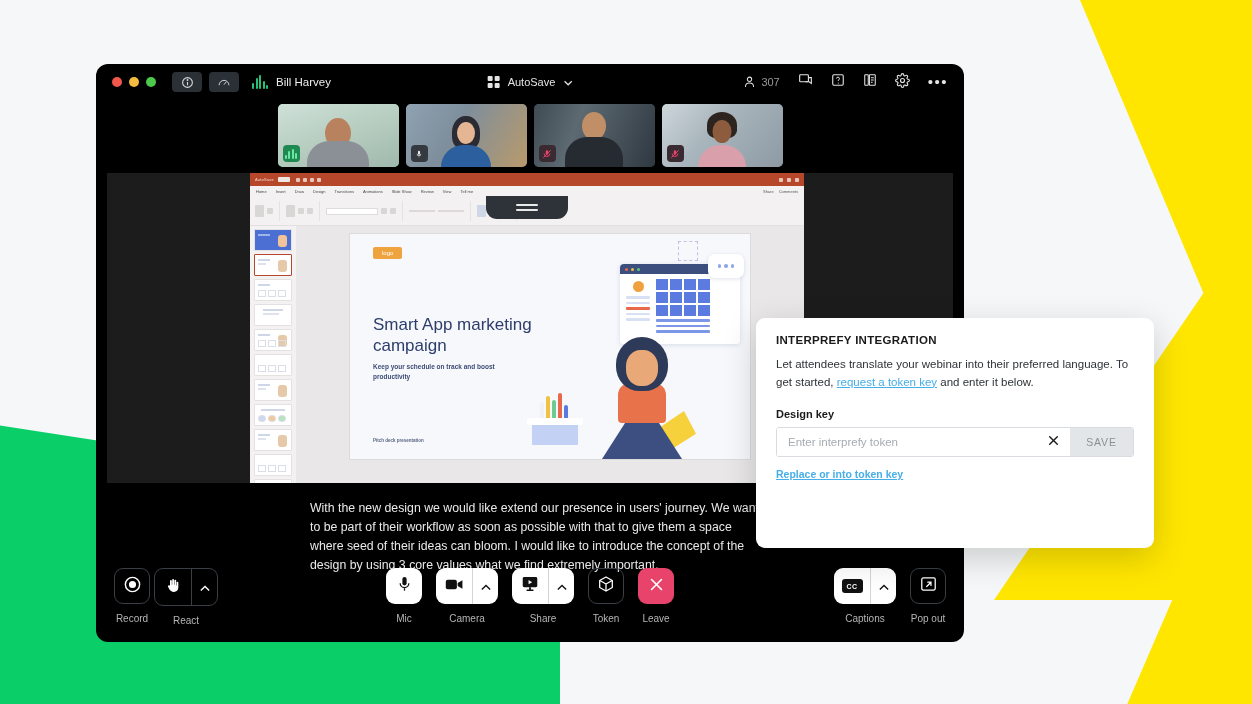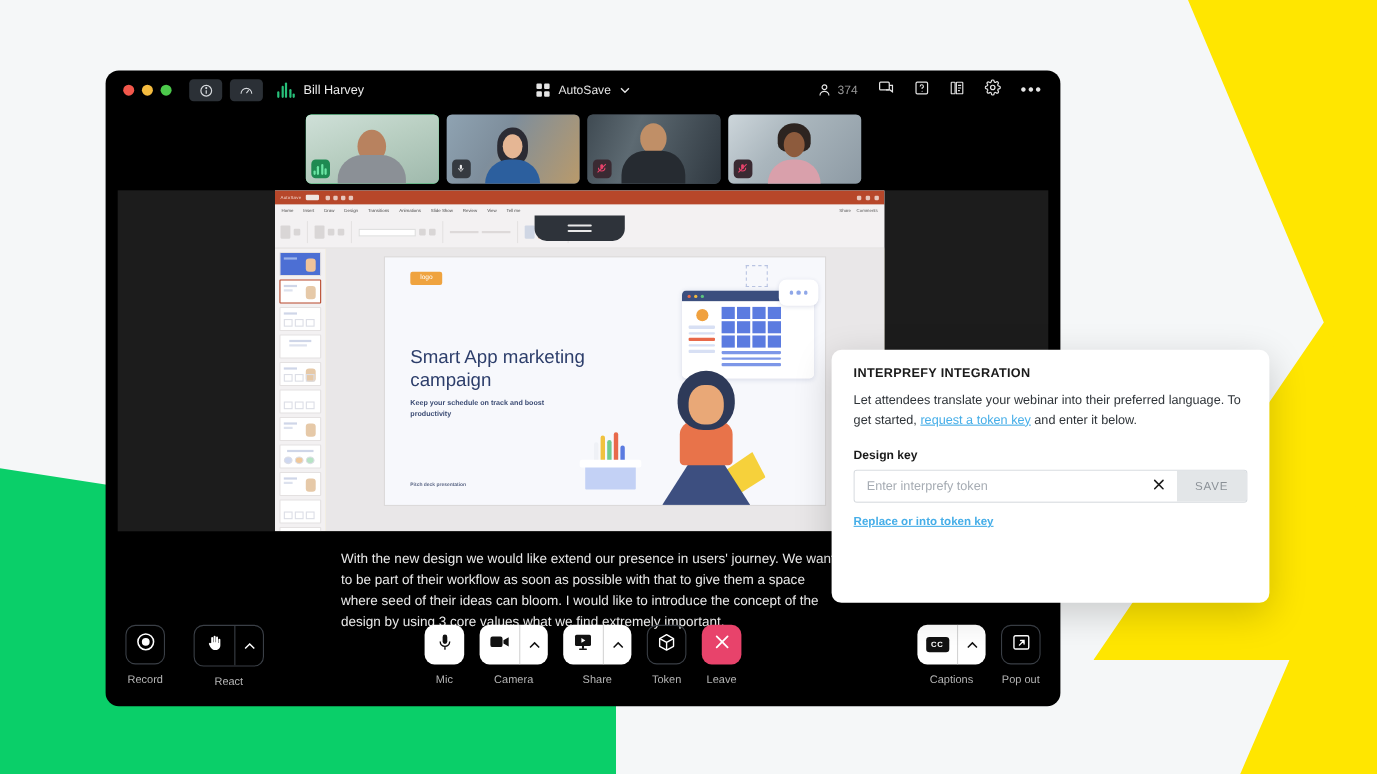--- a/index.html
+++ b/index.html
@@ -172,21 +172,21 @@
   .drag-pill {
     position: absolute; left: 50%; top: -1px; transform: translateX(-50%);
     width: 82px; height: 23px;
     background: #2E333A; border-radius: 0 0 11px 11px;
     display: flex; align-items: center; justify-content: center;
     z-index: 5;
   }
   .drag-pill i { display: block; width: 22px; height: 2px; background: #E9E9E9; border-radius: 1px; }
   .drag-pill .pill-inner { display: flex; flex-direction: column; gap: 3px; }
 
-  .ppt-body { display: flex; height: 257px; background: #fef9c3; }
+  .ppt-body { display: flex; height: 257px; background: #4c1d95; }
   .ppt-slides {
     width: 46px; background: #F3F1F2; padding: 3px 4px;
     display: flex; flex-direction: column; gap: 3px; overflow: hidden;
   }
   .sl-thumb {
     height: 22px; background: #fff; border: 1px solid #E4E1E1; border-radius: 1px;
     position: relative; overflow: hidden; flex: none;
   }
   .sl-thumb.sel { border: 1px solid #B7472A; }
   .sl-thumb.blue { background: #4C6FD4; }
@@ -297,21 +297,21 @@
     display: flex; background: #FFFFFF; border-radius: 9px; overflow: hidden;
   }
   .split.outline { background: transparent; border: 1px solid #3A3F46; }
   .split .seg {
     width: 36px; height: 36px; display: flex; align-items: center; justify-content: center;
     color: #111;
   }
   .split.outline .seg { color: #fff; }
   .split .seg.arrow { width: 26px; border-left: 1px solid #D4D4D4; }
   .split.outline .seg.arrow { border-left: 1px solid #3A3F46; }
-  .tb-left  { display: flex; gap: 26px; }
+  .tb-left  { display: flex; gap: 4px; }
   .tb-mid   { display: flex; gap: 14px; position: absolute; left: 50%; transform: translateX(-50%); }
   .tb-rightg{ display: flex; gap: 14px; margin-left: auto; }
   .cc-box {
     width: 21px; height: 14px; background: #111; border-radius: 3px;
     color: #fff; font-size: 7px; font-weight: bold;
     display: flex; align-items: center; justify-content: center; letter-spacing: .5px;
   }
 
   
   .panel {
@@ -414,21 +414,21 @@
       </div>
 
       <div class="tb-right">
         <div class="tb-item">
           <span class="tb-ico">
             <svg width="13" height="14" viewBox="0 0 24 24" fill="none" stroke="#E4E4E4" stroke-width="1.9">
               <circle cx="12" cy="7" r="4"></circle>
                 <path d="M4.5 21c0-4.2 3.4-7 7.5-7s7.5 2.8 7.5 7"></path>
             </svg>
           </span>
-          <span>374</span>
+          <span>307</span>
         </div>
         <span class="tb-ico">
           <span>
             <svg width="15" height="14" viewBox="0 0 24 24" fill="none" stroke="#E4E4E4" stroke-width="1.9">
               <rect x="2" y="3" width="15" height="12" rx="1.5"></rect>
                 <path d="M17 8h5v10l-4-3h-6"></path>
             </svg>
           </span>
         </span>
         <span class="tb-ico">

